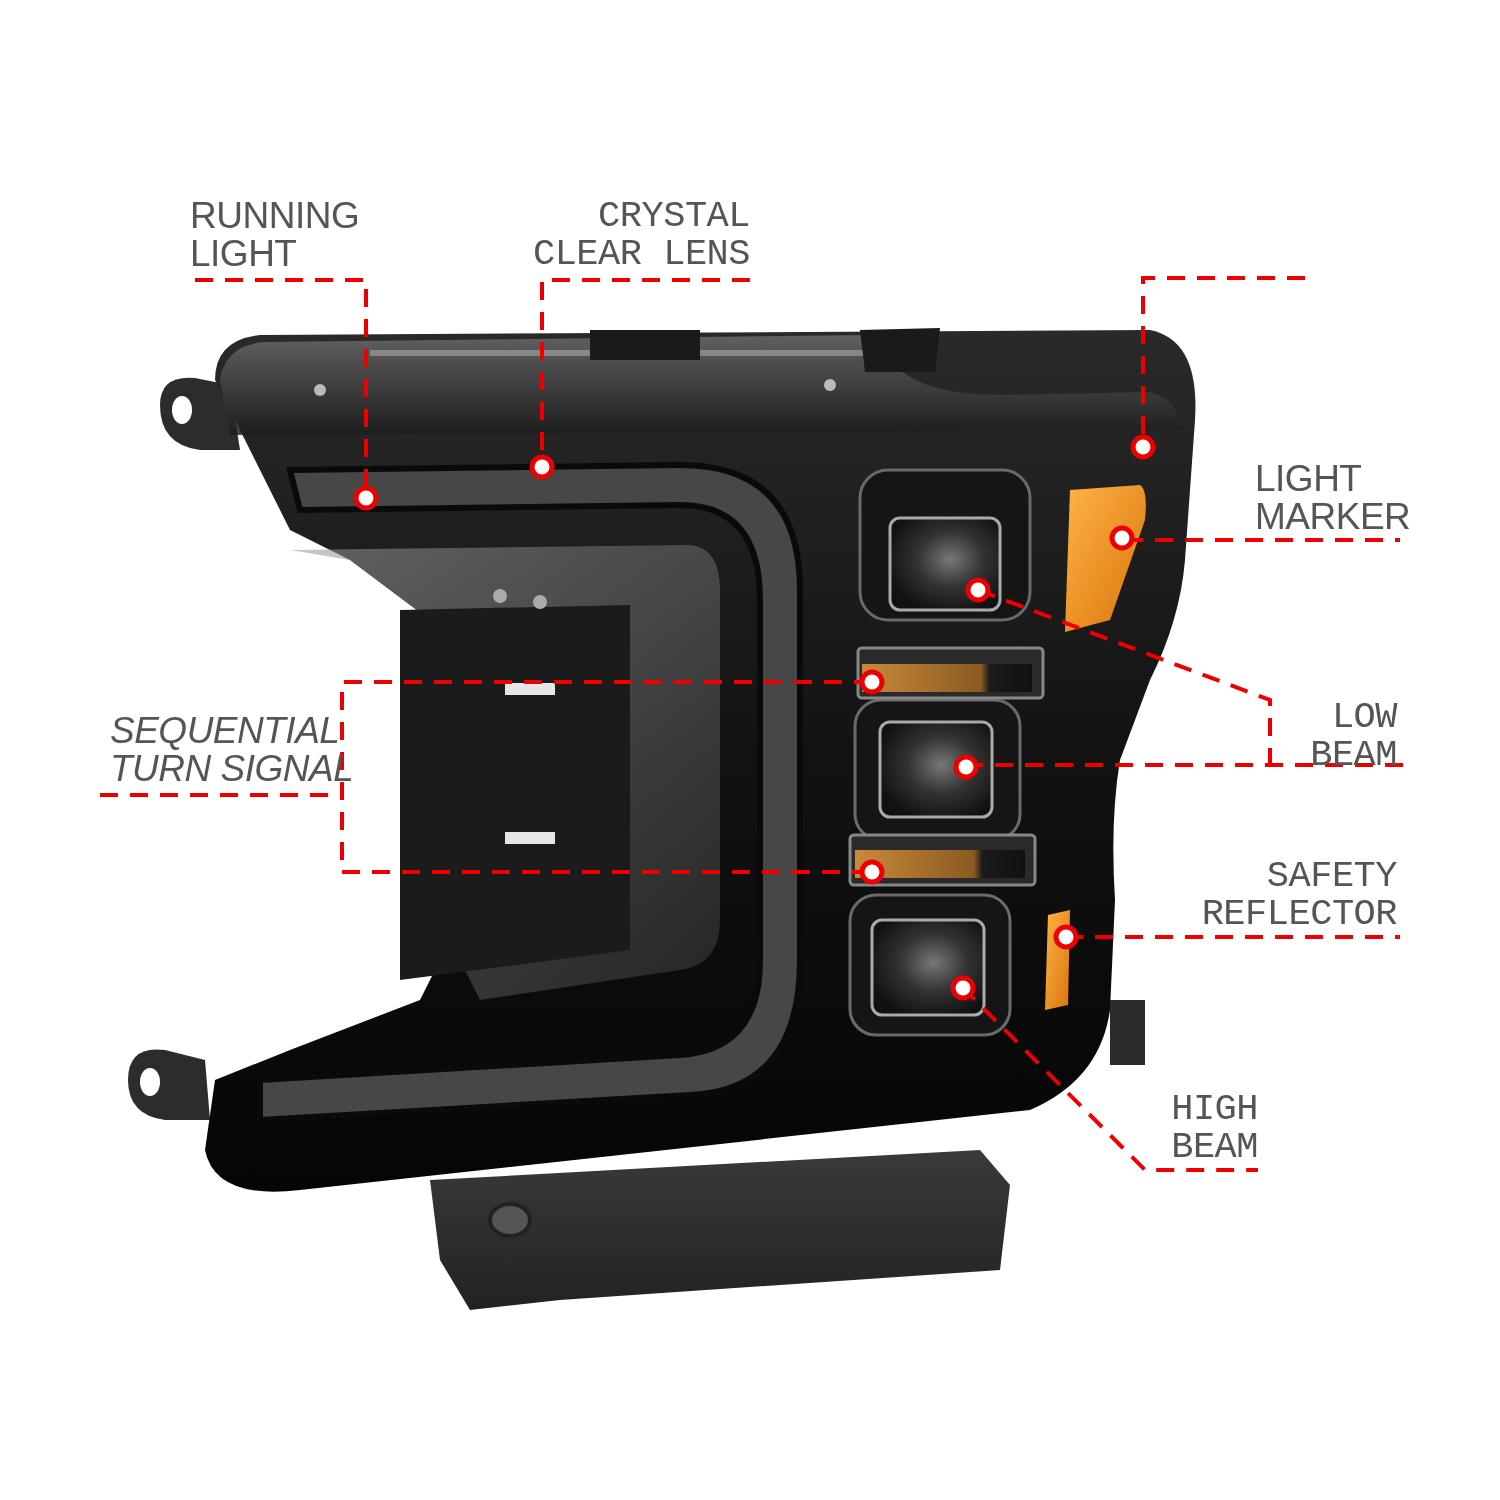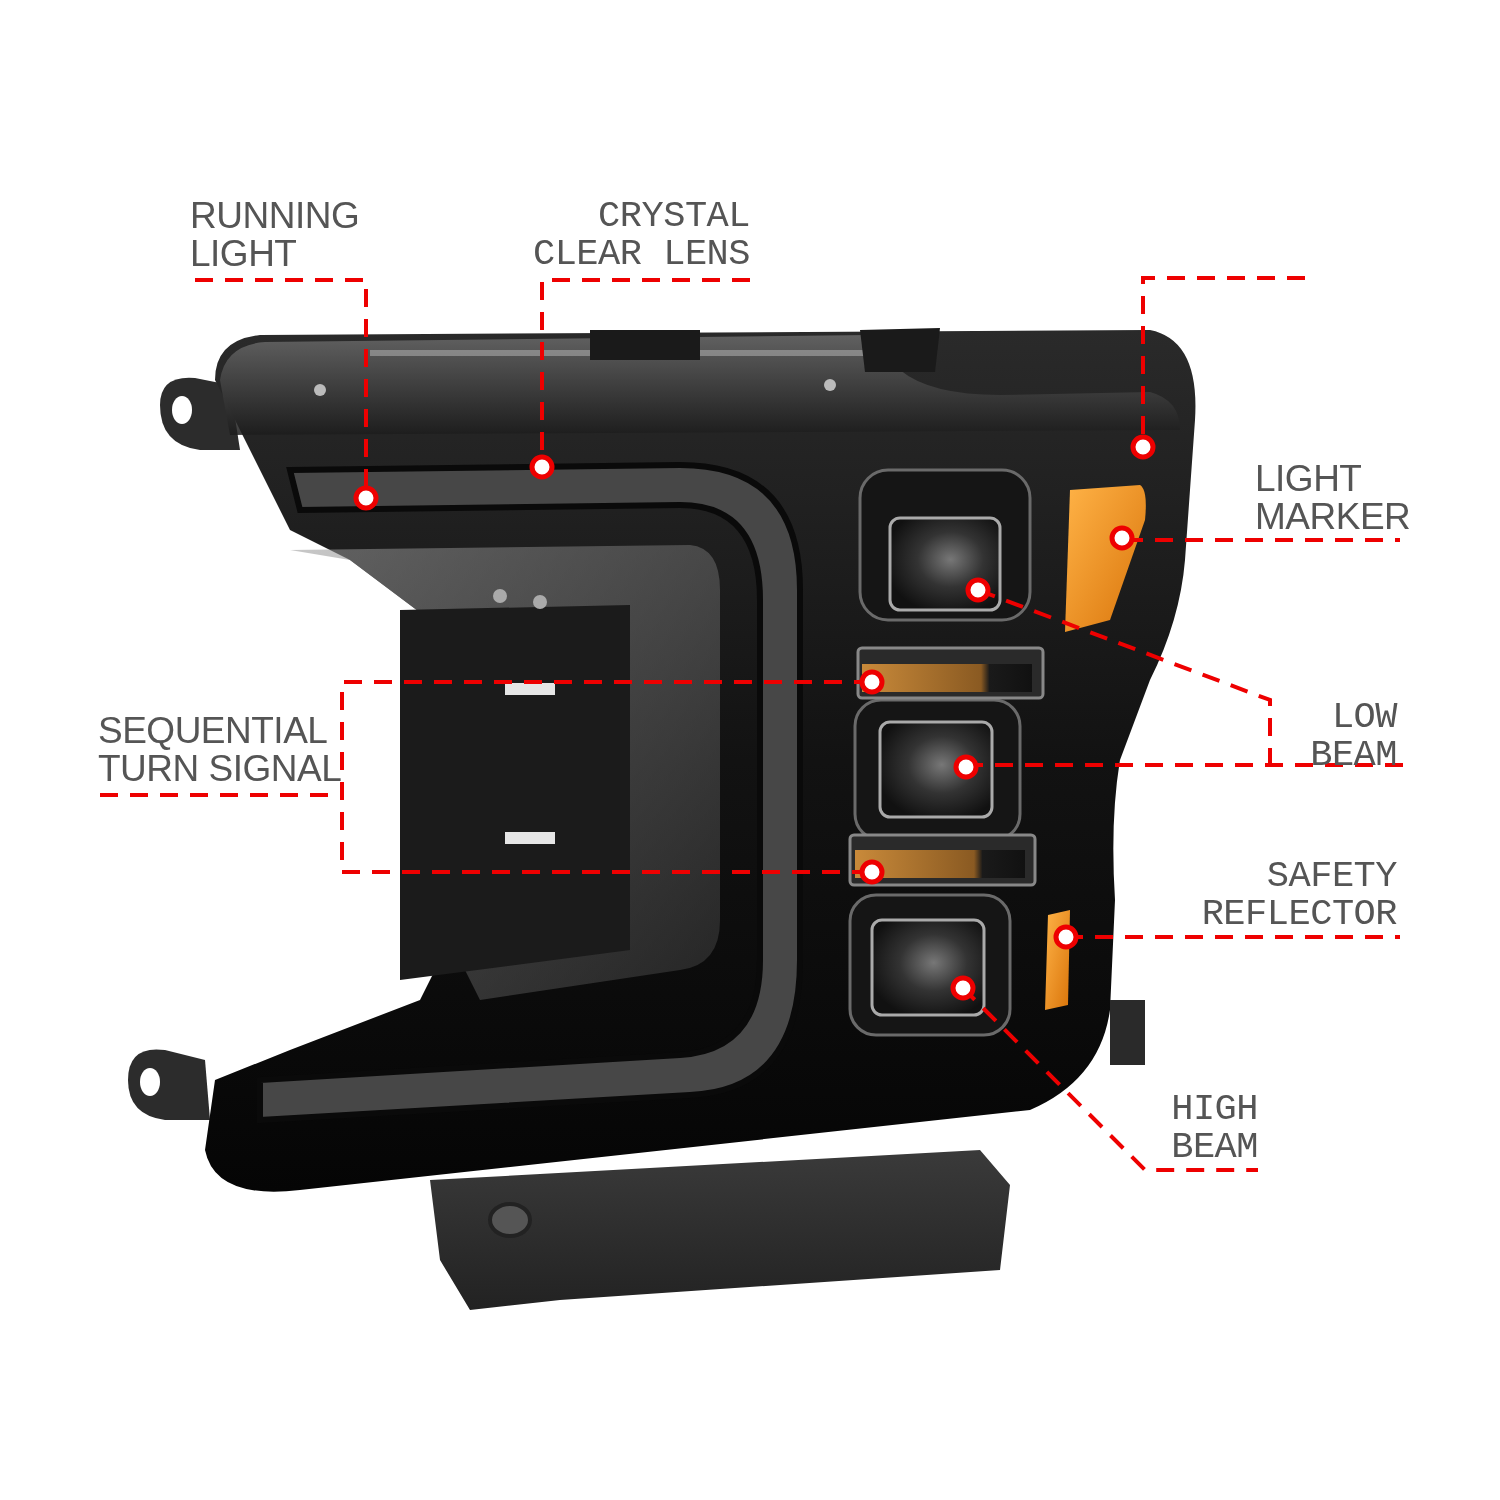--- a/index.html
+++ b/index.html
@@ -148,21 +148,21 @@
     <span>CRYSTAL</span>
     <span>CLEAR LENS</span>
   </div>
 
 
   <div class="label" style="left:1255px; top:460px;">
     <span>LIGHT</span>
     <span>MARKER</span>
   </div>
 
-  <div class="label" style="left:98px; top:712px;">
+  <div class="label" style="left:110px; top:712px;font-style:italic;">
     <span>SEQUENTIAL</span>
     <span>TURN SIGNAL</span>
   </div>
 
   <div class="label right" style="right:103px; top:686px;margin-top:12px;">
     <span>LOW</span>
     <span>BEAM</span>
   </div>
 
   <div class="label right" style="right:103px; top:857px;">

